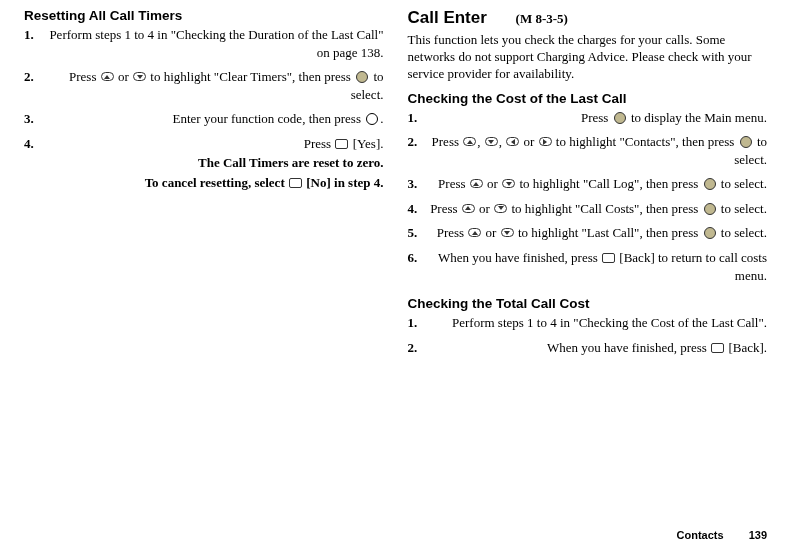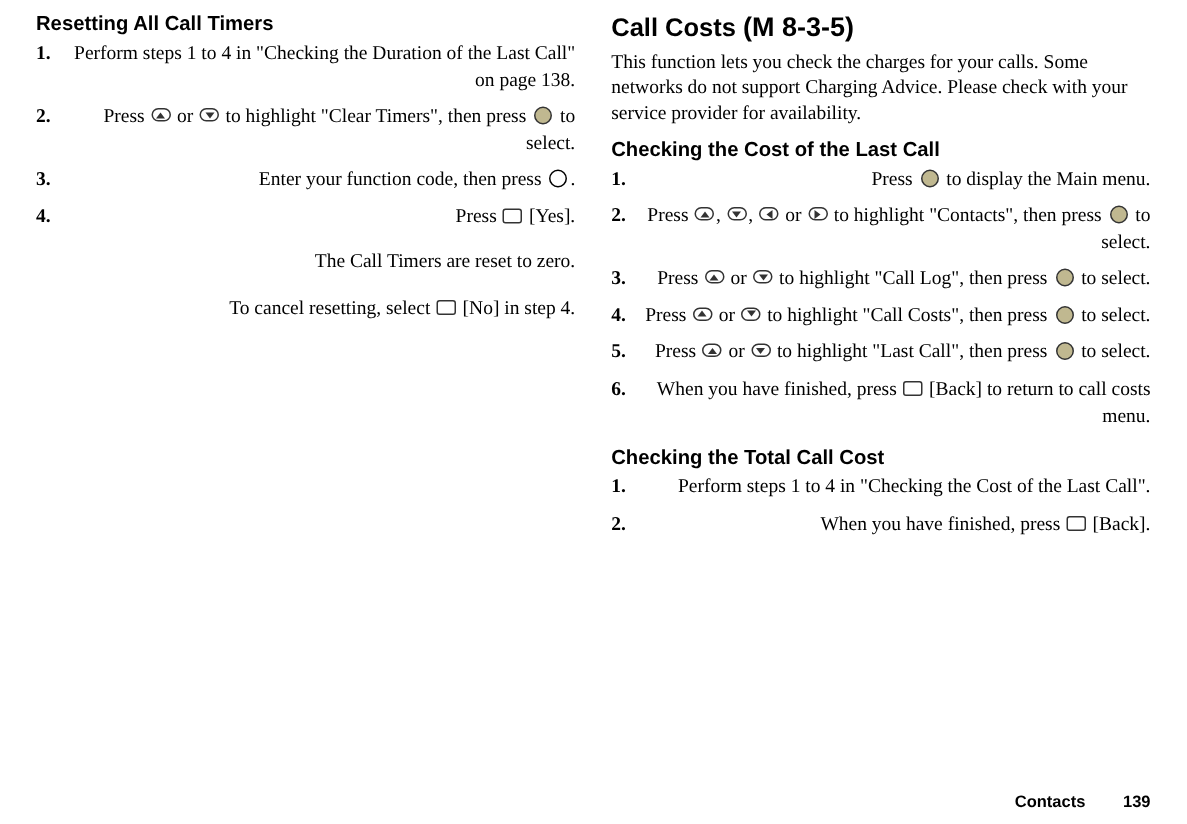--- a/index.html
+++ b/index.html
@@ -35,23 +35,24 @@
       font-size: 17px;
       margin-bottom: 4px;
     }
     h3 {
       font-family: Arial, Helvetica, sans-serif;
       font-weight: bold;
       font-size: 13.5px;
       margin-bottom: 3px;
     }
     .section-code {
-      font-family: Liberation Sans, sans-serif;
-      font-weight: bold;
-      font-size: 18px;
+      font-family: Liberation Serif, serif;
+      font-weight: bold;
+      font-size: 13px;
+      margin-left: 24px;
     }
     .intro {
       margin-bottom: 8px;
       line-height: 1.3;
     }
     ol {
       list-style: none;
       counter-reset: item;
     }
     li {
@@ -62,21 +63,22 @@
       line-height: 1.35;
       text-align: right;
     }
     li::before {
       content: counter(item) ".";
       font-weight: bold;
       position: absolute;
       left: 0;
     }
     .sub-text {
-      margin-top: 13px;
+      margin-top: 2px;
+      font-weight: bold;
     }
     .icon-circle {
       display: inline-block;
       width: 12px;
       height: 12px;
       border: 1.5px solid #333;
       border-radius: 50%;
       vertical-align: -2px;
       margin: 0 2px;
       background: #c0b890;
@@ -181,21 +183,21 @@
         <div class="sub-text">The Call Timers are reset to zero.</div>
         <div class="sub-text">
           <span>To cancel resetting, select </span><span class="icon-soft"></span><span> [No] in step 4.</span>
         </div>
       </li>
     </ol>
   </div>
 
   <div class="column column-right">
     <h2>
-      <span>Call Costs</span>&nbsp;<span class="section-code">(M 8-3-5)</span>
+      <span>Call Enter</span>&nbsp;<span class="section-code">(M 8-3-5)</span>
     </h2>
     <p class="intro">This function lets you check the charges for your calls. Some networks do not support Charging Advice. Please check with your service provider for availability.</p>
 
     <h3>Checking the Cost of the Last Call</h3>
     <ol>
       <li>
         <span>Press </span><span class="icon-circle"></span><span> to display the Main menu.</span>
       </li>
       <li>
         <span>Press </span><span class="icon-pill arrow-up"></span><span>, </span><span class="icon-pill arrow-down"></span><span>, </span><span class="icon-pill arrow-left"></span><span> or </span><span class="icon-pill arrow-right"></span><span> to highlight "Contacts", then press </span><span class="icon-circle"></span><span> to select.</span>

